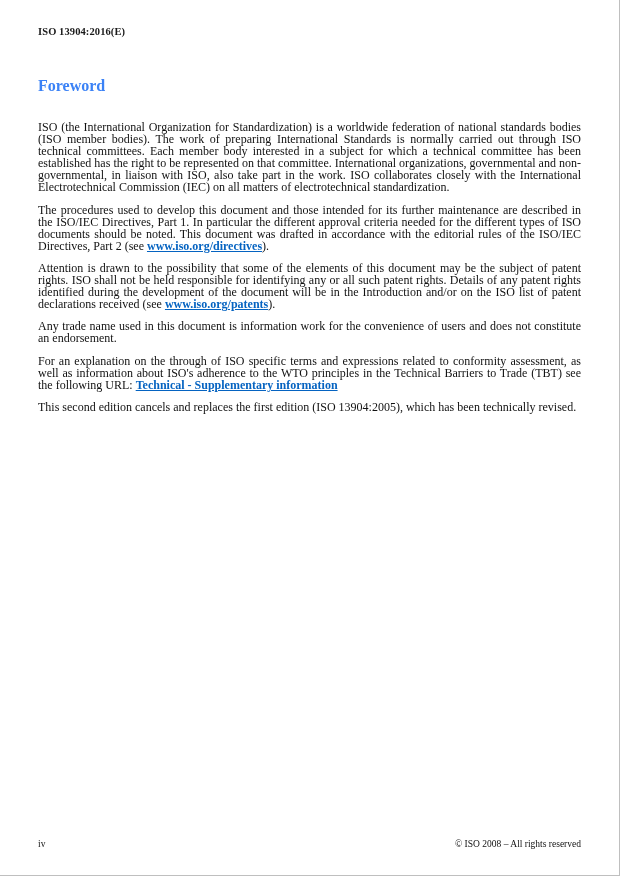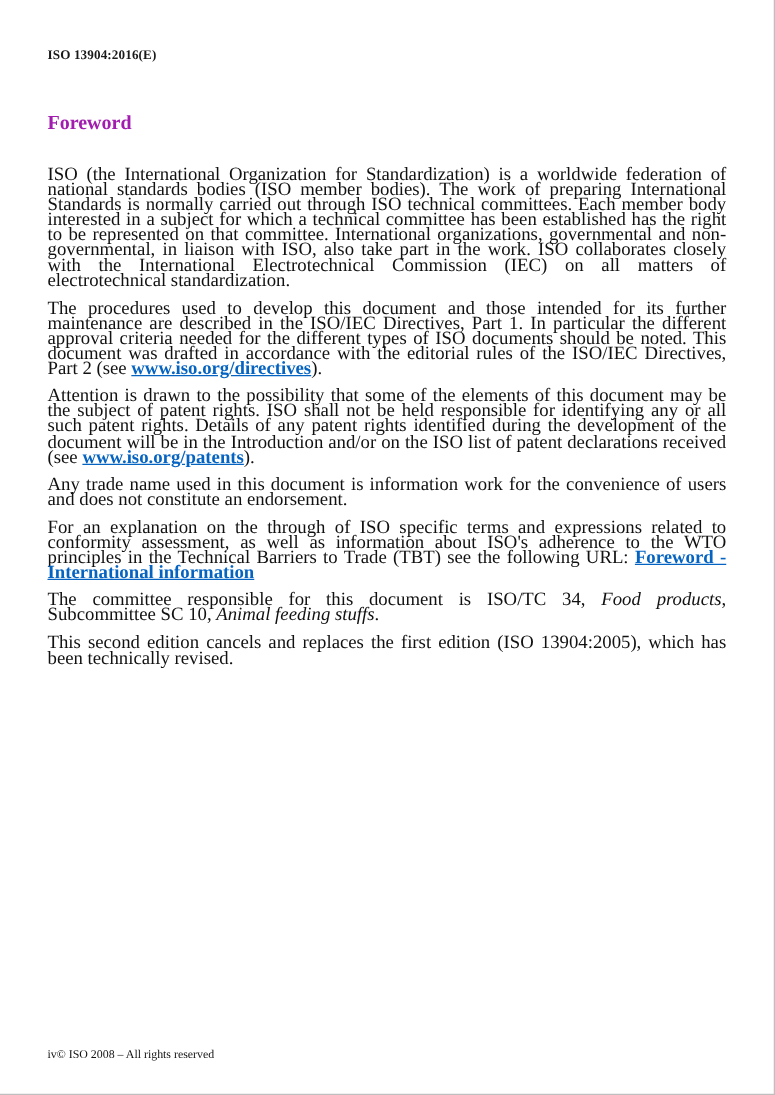--- a/index.html
+++ b/index.html
@@ -9,73 +9,72 @@
     width: 620px; height: 876px;
     font-family: "Liberation Serif", "DejaVu Serif", serif;
     color: #1a1a1a;
   }
   .page {
     position: relative;
     width: 620px; height: 876px;
     background: #ffffff;
     border-right: 1px solid #bfbfbf;
     border-bottom: 1px solid #bfbfbf;
-    padding: 39px 38px;
+    padding: 26px 38px;
     overflow: hidden;
   }
   .doc-header {
     font-size: 10.5px;
     font-weight: bold;
     letter-spacing: 0.1px;
   }
   h1.doc-title {
     margin-top: 40px;
     font-size: 16px;
     font-weight: bold;
-    color: #a21caf;
+    color: #3b82f6;
   }
   .body-paragraphs { margin-top: 26px; }
   .body-paragraphs p {
-    font-size: 15px;
+    font-size: 12px;
     line-height: 12.1px;
     text-align: justify;
     margin-bottom: 10px;
     color: #111;
   }
   .body-paragraphs a {
     color: var(--link-color);
     text-decoration: underline;
     font-weight: bold;
   }
   .body-paragraphs em { font-style: italic; }
   .doc-footer {
     position: absolute;
     left: 38px; right: 38px; bottom: 26px;
     display: flex;
-    justify-content: flex-start;
+    justify-content: space-between;
     align-items: baseline;
     font-size: 9.5px;
     color: #111;
   }
 </style>
 </head>
 <body>
 
 <div class="page">
   <div class="doc-header">ISO 13904:2016(E)</div>
 
   <h1 class="doc-title">Foreword</h1>
 
   <div class="body-paragraphs">
       <p><span>ISO (the International Organization for Standardization) is a worldwide federation of national standards bodies (ISO member bodies). The work of preparing International Standards is normally carried out through ISO technical committees. Each member body interested in a subject for which a technical committee has been established has the right to be represented on that committee. International organizations, governmental and non-governmental, in liaison with ISO, also take part in the work. ISO collaborates closely with the International Electrotechnical Commission (IEC) on all matters of electrotechnical standardization.</span></p>
       <p><span>The procedures used to develop this document and those intended for its further maintenance are described in the ISO/IEC Directives, Part 1.  In particular the different approval criteria needed for the different types of ISO documents should be noted.  This document was drafted in accordance with the editorial rules of the ISO/IEC Directives, Part 2 (see </span><a href="#">www.iso.org/directives</a><span>).</span></p>
       <p><span>Attention is drawn to the possibility that some of the elements of this document may be the subject of patent rights. ISO shall not be held responsible for identifying any or all such patent rights.  Details of any patent rights identified during the development of the document will be in the Introduction and/or on the ISO list of patent declarations received (see </span><a href="#">www.iso.org/patents</a><span>).</span></p>
       <p><span>Any trade name used in this document is information work for the convenience of users and does not constitute an endorsement.</span></p>
-      <p><span>For an explanation on the through of ISO specific terms and expressions related to conformity assessment, as well as information about ISO's adherence to the WTO principles in the Technical Barriers to Trade (TBT) see the following URL:  </span><a href="#">Foreword - International information</a></p>
-      <p><span>The committee responsible for this document is ISO/TC 34, </span><em>Food products</em><span>, Subcommittee SC 10, </span><em>Animal feeding stuffs</em><span>.</span></p>
+      <p><span>For an explanation on the through of ISO specific terms and expressions related to conformity assessment, as well as information about ISO's adherence to the WTO principles in the Technical Barriers to Trade (TBT) see the following URL:  </span><a href="#">Technical - Supplementary information</a></p>
       <p><span>This second edition cancels and replaces the first edition (ISO 13904:2005), which has been technically revised.</span></p>
     </div>
 
   <div class="doc-footer">
     <span>iv</span>
     <span>© ISO 2008 – All rights reserved</span>
   </div>
 </div>
 
 </body></html>

